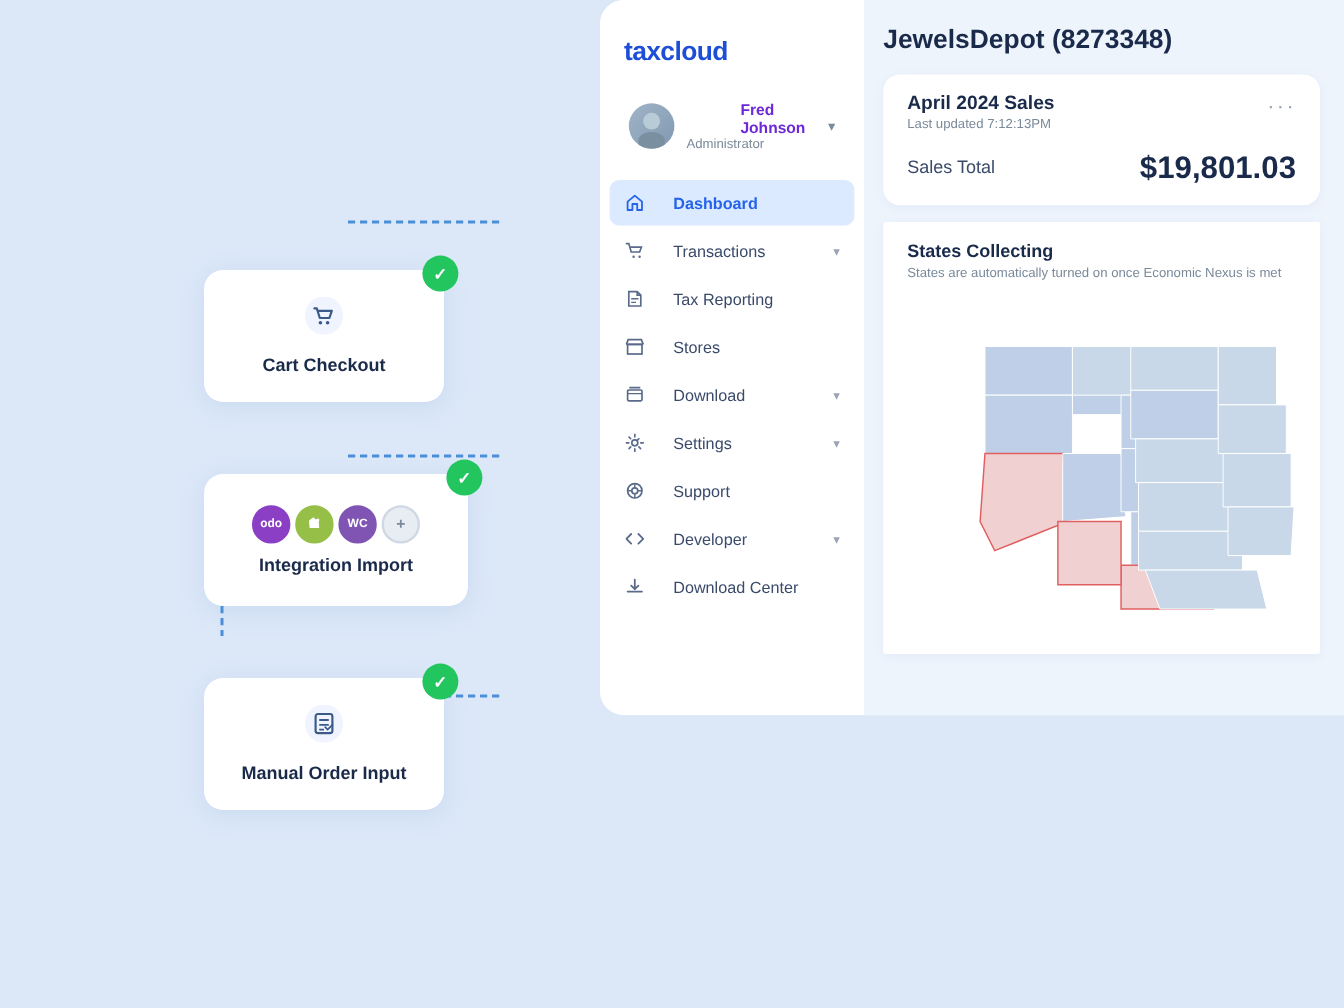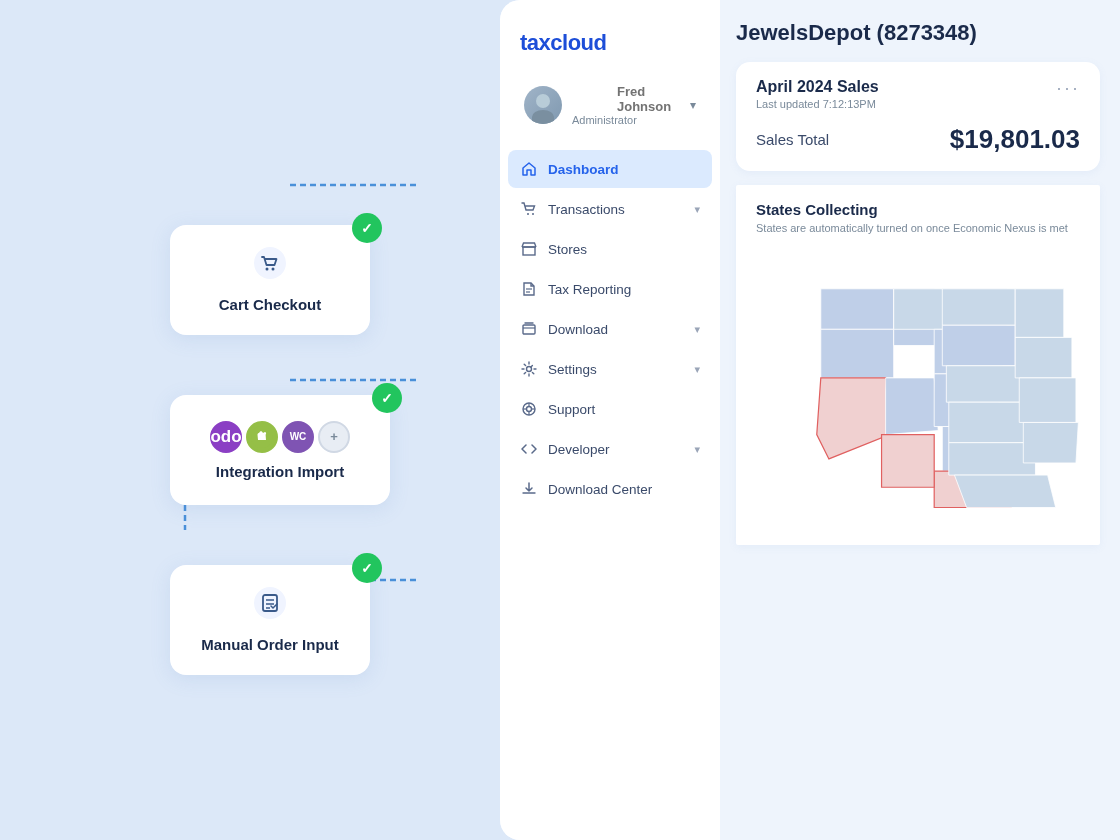--- a/index.html
+++ b/index.html
@@ -116,21 +116,21 @@
       font-weight: bold;
       border: 2px solid #eee;
     }
 
     
     .right-panel {
       position: absolute;
       right: 0;
       top: 0;
       width: 620px;
-      height: 840px;
+      height: 596px;
       background: #eef4fc;
       border-radius: 20px 0 0 20px;
       display: flex;
       overflow: hidden;
     }
 
     
     .sidebar {
       width: 220px;
       background: white;
@@ -162,21 +162,21 @@
       cursor: pointer;
     }
 
     .user-info {
       flex: 1;
     }
 
     .user-name {
       font-size: 13px;
       font-weight: 600;
-      color: #737373;
+      color: #6d28d9;
       padding-left: 45px;
     }
 
     .user-role {
       font-size: 11px;
       color: #7a8a9a;
     }
 
     .chevron-icon {
       color: #7a8a9a;
@@ -184,21 +184,21 @@
     }
 
     .nav-menu {
       flex: 1;
       padding: 4px 8px;
     }
 
     .nav-item {
       display: flex;
       align-items: center;
-      gap: 10px;
+      gap: 23px;
       padding: 10px 12px;
       border-radius: 8px;
       cursor: pointer;
       font-size: 14px;
       color: #3a4a6a;
       margin-bottom: 2px;
       transition: background 0.15s;
     }
 
     .nav-item.active {
@@ -399,21 +399,21 @@
         </div>
         <div class="card-label">Cart Checkout</div>
       </div>
     </div>
 
     <div class="workflow-row">
       <div class="card" style="width:220px;">
         <div class="check-badge">✓</div>
         <div class="integration-icons">
 
-          <div class="int-icon" style="background:#8b3fc4; color:white; font-size:17px; font-weight:700; border-color:#8b3fc4;">odo</div>
+          <div class="int-icon" style="background:#8b3fc4; color:white; font-size:10px; font-weight:700; border-color:#8b3fc4;">odo</div>
 
           <div class="int-icon" style="background:#95bf47; color:white; font-size:10px; border-color:#95bf47; overflow:hidden;">
             <svg width="22" height="22" viewBox="0 0 22 22" fill="none">
               <rect width="22" height="22" rx="11" fill="#95bf47"></rect>
               <path d="M15 7c-.1-.5-.5-.9-1-.9s-.9.3-1.1.7c-.4-.1-.8-.2-1.2-.1-.3-.8-.9-1.4-1.7-1.4-.8 0-1.4.6-1.7 1.4-1.1.1-1.8 1-1.8 2.1L7 14h8l-.4-5.5C15.2 8.3 15.1 7.6 15 7z" fill="white"></path>
             </svg>
           </div>
 
           <div class="int-icon" style="background:#7f54b3; color:white; font-size:10px; font-weight:700; border-color:#7f54b3;">WC</div>
 
@@ -477,38 +477,38 @@
             <circle cx="12" cy="13" r="1" fill="#5a6a8a"></circle>
           </svg>
         </div>
         <span class="nav-item-label">Transactions</span>
         <span class="nav-chevron">▾</span>
       </div>
 
       <div class="nav-item">
         <div class="nav-item-icon">
           <svg width="16" height="16" viewBox="0 0 16 16" fill="none">
-            <rect x="2" y="6" width="12" height="8" stroke="#5a6a8a" stroke-width="1.4" fill="none"></rect>
-            <path d="M1 6l1.5-4h11L15 6" stroke="#5a6a8a" stroke-width="1.4" fill="none"></path>
-            <line x1="1" y1="6" x2="15" y2="6" stroke="#5a6a8a" stroke-width="1.4"></line>
-          </svg>
-        </div>
-        <span class="nav-item-label">Stores</span>
-      </div>
-
-      <div class="nav-item">
-        <div class="nav-item-icon">
-          <svg width="16" height="16" viewBox="0 0 16 16" fill="none">
             <path d="M3 2h7l3 3v9H3V2z" stroke="#5a6a8a" stroke-width="1.4" fill="none"></path>
             <path d="M10 2v3h3" stroke="#5a6a8a" stroke-width="1.4" fill="none"></path>
             <line x1="5" y1="8" x2="11" y2="8" stroke="#5a6a8a" stroke-width="1.2"></line>
             <line x1="5" y1="11" x2="9" y2="11" stroke="#5a6a8a" stroke-width="1.2"></line>
           </svg>
         </div>
         <span class="nav-item-label">Tax Reporting</span>
+      </div>
+
+      <div class="nav-item">
+        <div class="nav-item-icon">
+          <svg width="16" height="16" viewBox="0 0 16 16" fill="none">
+            <rect x="2" y="6" width="12" height="8" stroke="#5a6a8a" stroke-width="1.4" fill="none"></rect>
+            <path d="M1 6l1.5-4h11L15 6" stroke="#5a6a8a" stroke-width="1.4" fill="none"></path>
+            <line x1="1" y1="6" x2="15" y2="6" stroke="#5a6a8a" stroke-width="1.4"></line>
+          </svg>
+        </div>
+        <span class="nav-item-label">Stores</span>
       </div>
 
       <div class="nav-item">
         <div class="nav-item-icon">
           <svg width="16" height="16" viewBox="0 0 16 16" fill="none">
             <rect x="2" y="4" width="12" height="9" stroke="#5a6a8a" stroke-width="1.4" fill="none" rx="1"></rect>
             <line x1="2" y1="7" x2="14" y2="7" stroke="#5a6a8a" stroke-width="1.2"></line>
             <path d="M4 2h8" stroke="#5a6a8a" stroke-width="1.4" stroke-linecap="round"></path>
           </svg>
         </div>

